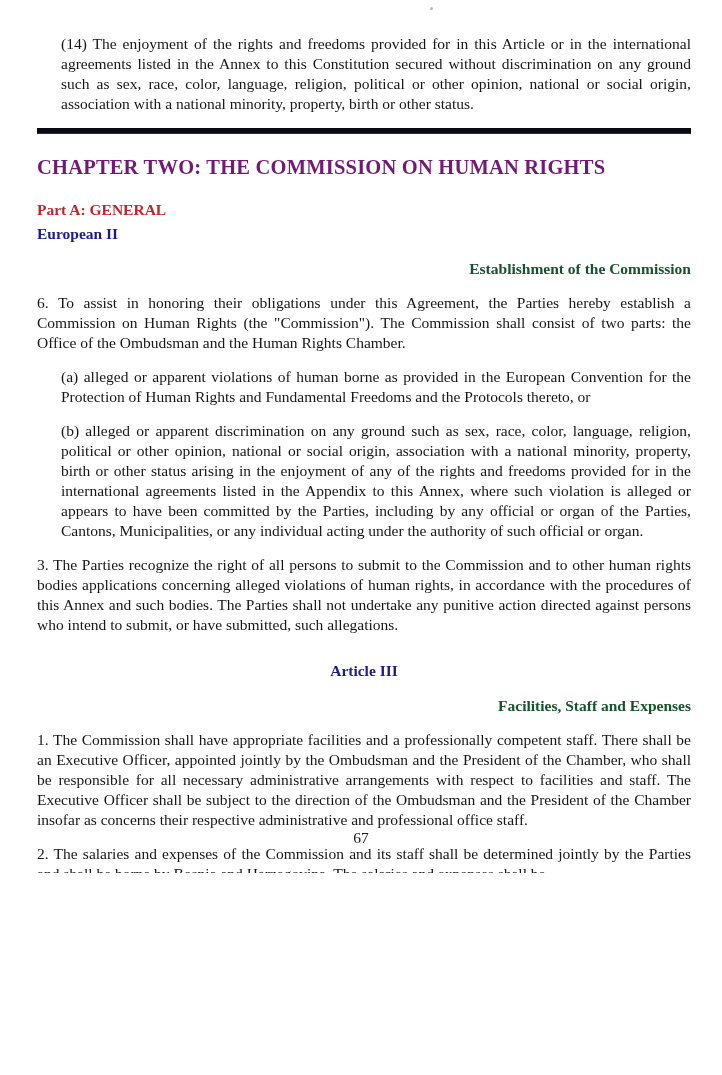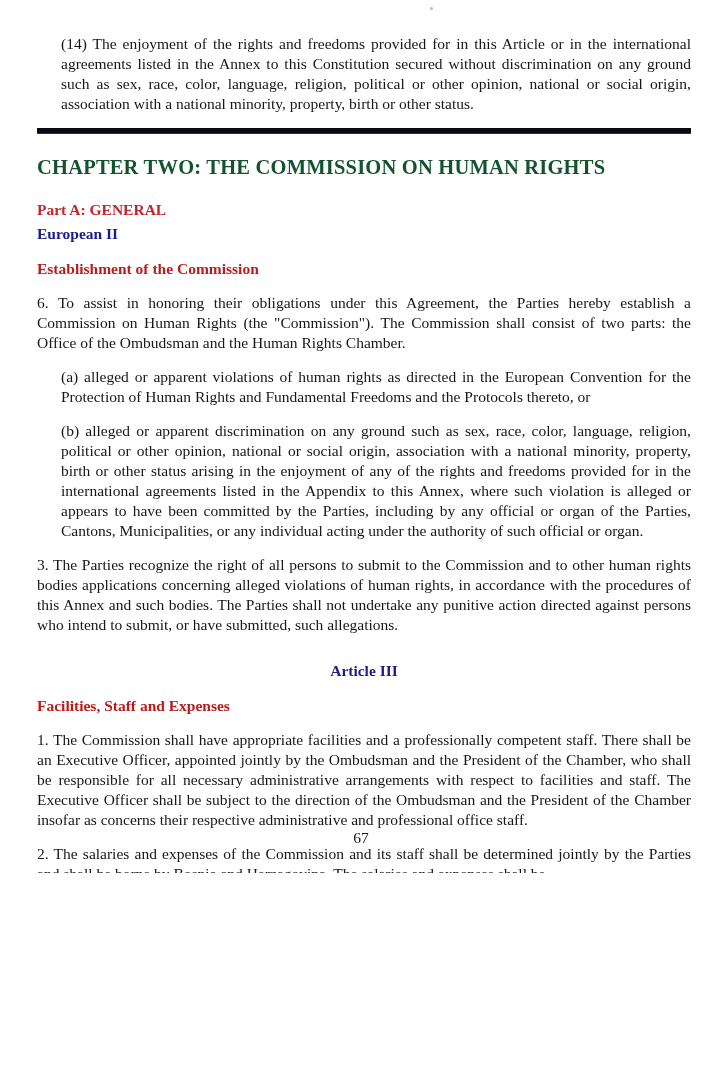--- a/index.html
+++ b/index.html
@@ -44,42 +44,43 @@
   .rule {
     height: 5px;
     background: #0a0a12;
     border-bottom: 1px solid #23239a;
     margin-top: 5px;
     margin-bottom: 21px;
   }
   .chapter-title {
     font-size: 20.5px;
     font-weight: bold;
-    color: #14532d;
+    color: #701a75;
     letter-spacing: 0.2px;
     margin-bottom: 22px;
     line-height: 24px;
   }
   .part-heading {
     font-size: 15.5px;
     font-weight: bold;
     color: #c0262b;
     margin-bottom: 6px;
   }
   .article-heading {
     font-size: 15.5px;
     font-weight: bold;
     color: #1b1b8a;
     margin-bottom: 17px;
   }
   .sub-heading {
     font-size: 15.5px;
     font-weight: bold;
-    color: #b91c1c;
+    color: #14532d;
     margin-bottom: 15px;
+    text-align: right;
   }
   .pre-article-gap {
     margin-top: 27px;
     text-align: center;
   }
   .page-number {
     position: absolute;
     bottom: 26px;
     left: 0;
     width: 100%;
@@ -103,21 +104,21 @@
 
   <h2 class="part-heading">Part A: GENERAL</h2>
 
   <h2 class="article-heading">European II</h2>
 
   <h3 class="sub-heading">Establishment of the Commission</h3>
 
   <p class="body-par">6. To assist in honoring their obligations under this Agreement, the Parties hereby establish a Commission on Human Rights (the "Commission"). The Commission shall consist of two parts: the Office of the Ombudsman and the Human Rights Chamber.</p>
 
 
-  <p class="body-par indent-block">(a) alleged or apparent violations of human rights as directed in the European Convention for the Protection of Human Rights and Fundamental Freedoms and the Protocols thereto, or</p>
+  <p class="body-par indent-block">(a) alleged or apparent violations of human borne as provided in the European Convention for the Protection of Human Rights and Fundamental Freedoms and the Protocols thereto, or</p>
 
   <p class="body-par indent-block">(b) alleged or apparent discrimination on any ground such as sex, race, color, language, religion, political or other opinion, national or social origin, association with a national minority, property, birth or other status arising in the enjoyment of any of the rights and freedoms provided for in the international agreements listed in the Appendix to this Annex, where such violation is alleged or appears to have been committed by the Parties, including by any official or organ of the Parties, Cantons, Municipalities, or any individual acting under the authority of such official or organ.</p>
 
   <p class="body-par">3. The Parties recognize the right of all persons to submit to the Commission and to other human rights bodies applications concerning alleged violations of human rights, in accordance with the procedures of this Annex and such bodies. The Parties shall not undertake any punitive action directed against persons who intend to submit, or have submitted, such allegations.</p>
 
   <h2 class="article-heading pre-article-gap">Article III</h2>
 
   <h3 class="sub-heading">Facilities, Staff and Expenses</h3>
 
   <p class="body-par">1. The Commission shall have appropriate facilities and a professionally competent staff. There shall be an Executive Officer, appointed jointly by the Ombudsman and the President of the Chamber, who shall be responsible for all necessary administrative arrangements with respect to facilities and staff. The Executive Officer shall be subject to the direction of the Ombudsman and the President of the Chamber insofar as concerns their respective administrative and professional office staff.</p>

